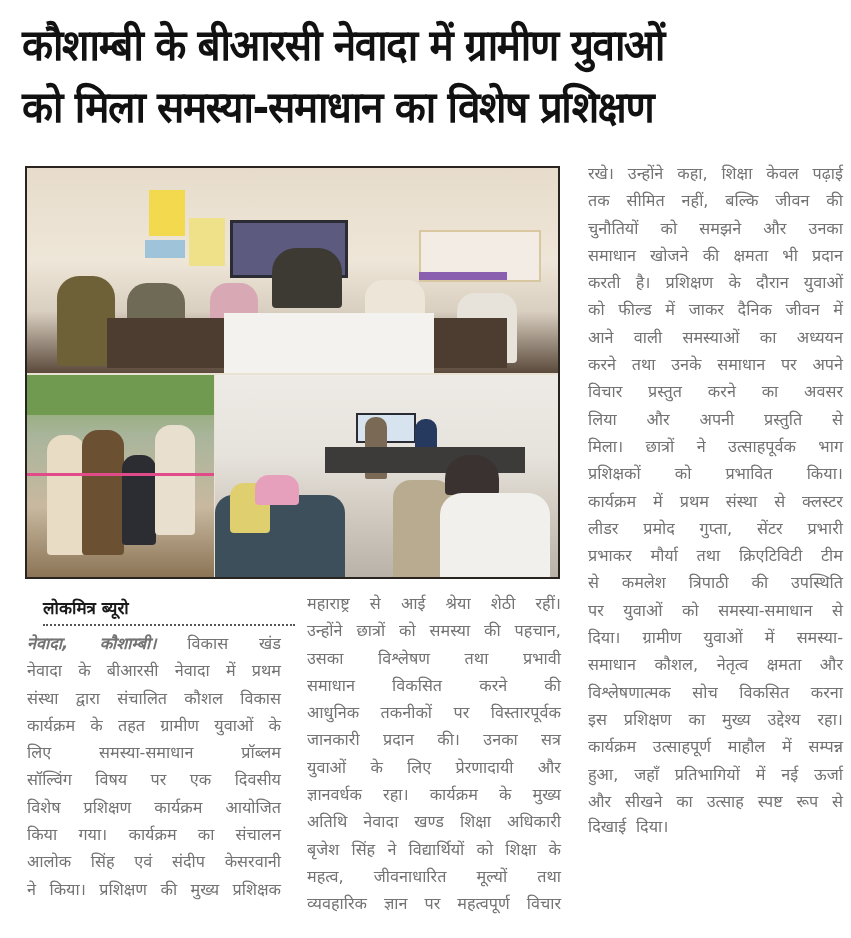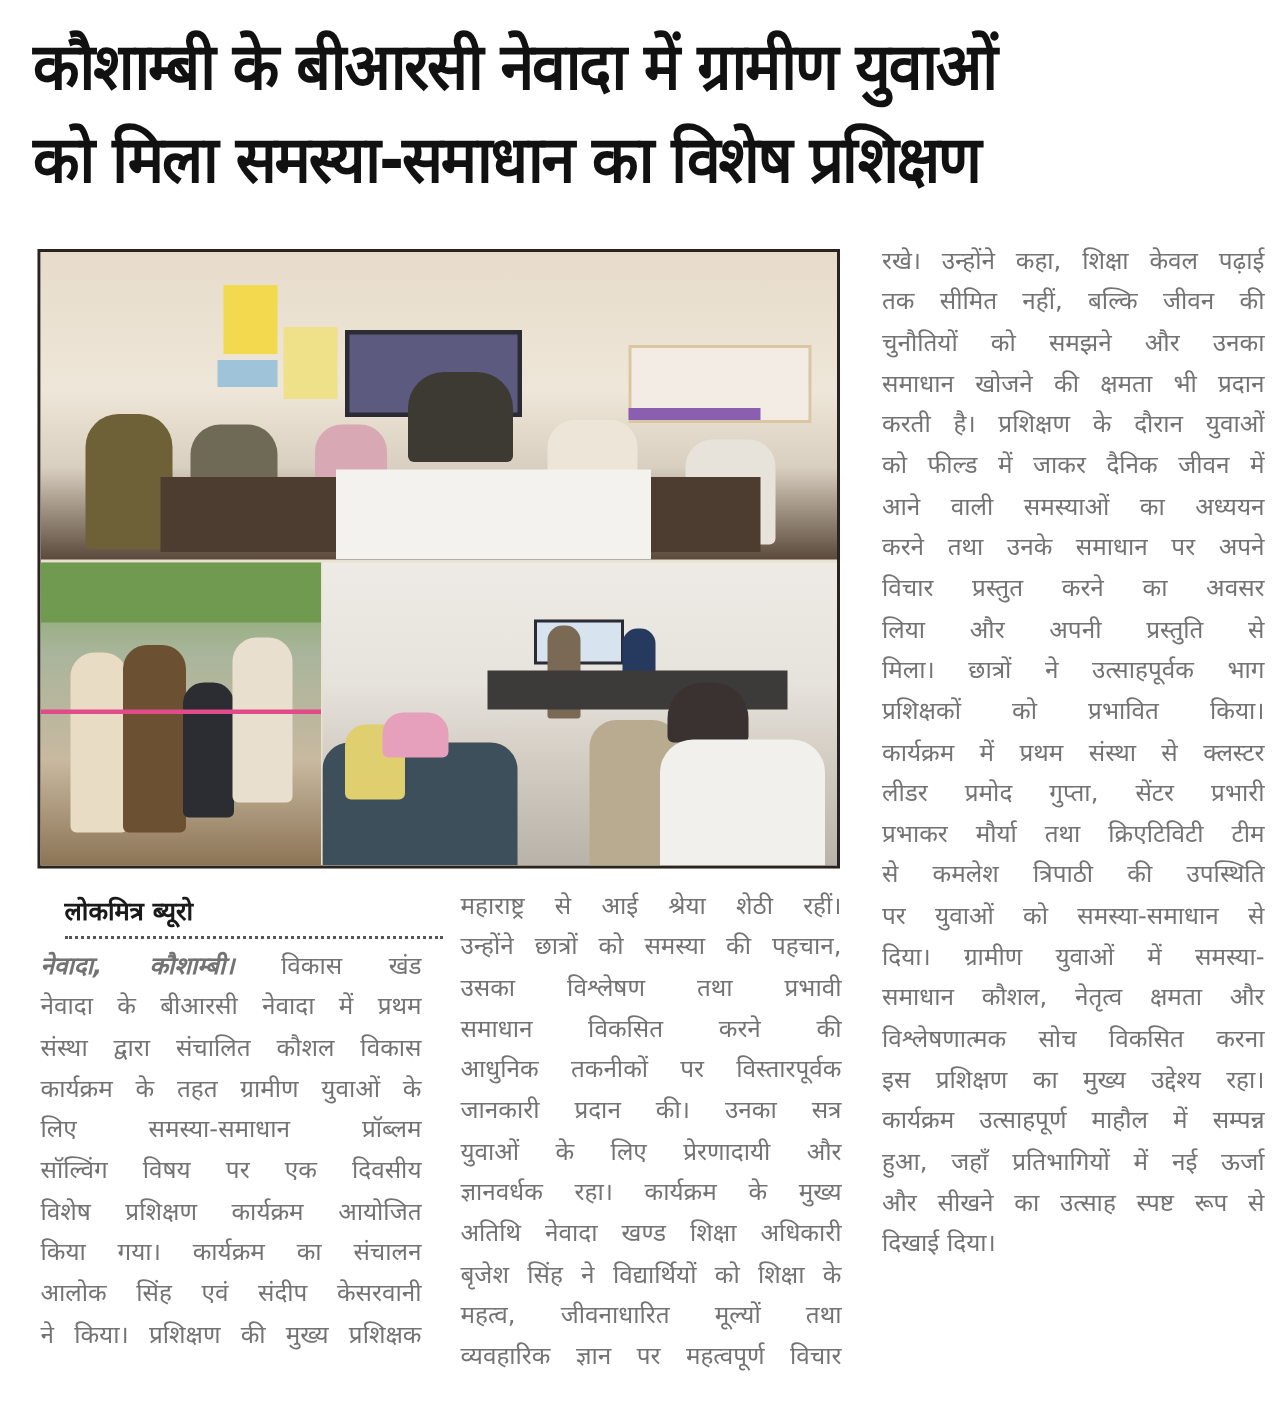--- a/index.html
+++ b/index.html
@@ -32,21 +32,21 @@
     position: absolute; left: 27px; top: 596px; width: 252px;
     font-size: 17px; font-weight: bold; line-height: 24px; color: #1a1a1a;
     padding-bottom: 4px; border-bottom: 2px dotted #555; margin-left: 16px;
   }
   .col {
     position: absolute; font-family: "DejaVu Sans", sans-serif;
     font-size: 16.2px; line-height: 27.3px; color: #737373;
     text-align: justify; text-align-last: justify;
   }
   .col .line { display: block; white-space: nowrap; text-align: justify; text-align-last: justify; }
-  .col .line.last { text-align-last: left; }
+  .col .line.last { text-align-last: left; font-family: Liberation Mono, monospace; }
   .col1 { left: 27px; top: 630px; width: 254px; }
   .col2 { left: 307px; top: 590px; width: 254px; }
   .col3 { left: 588px; top: 160px; width: 255px; }
   .dateline { font-weight: bold; font-style: italic; }
 </style>
 </head>
 <body>
 
 <div class="headline">
   <div>कौशाम्बी के बीआरसी नेवादा में ग्रामीण युवाओं</div>

